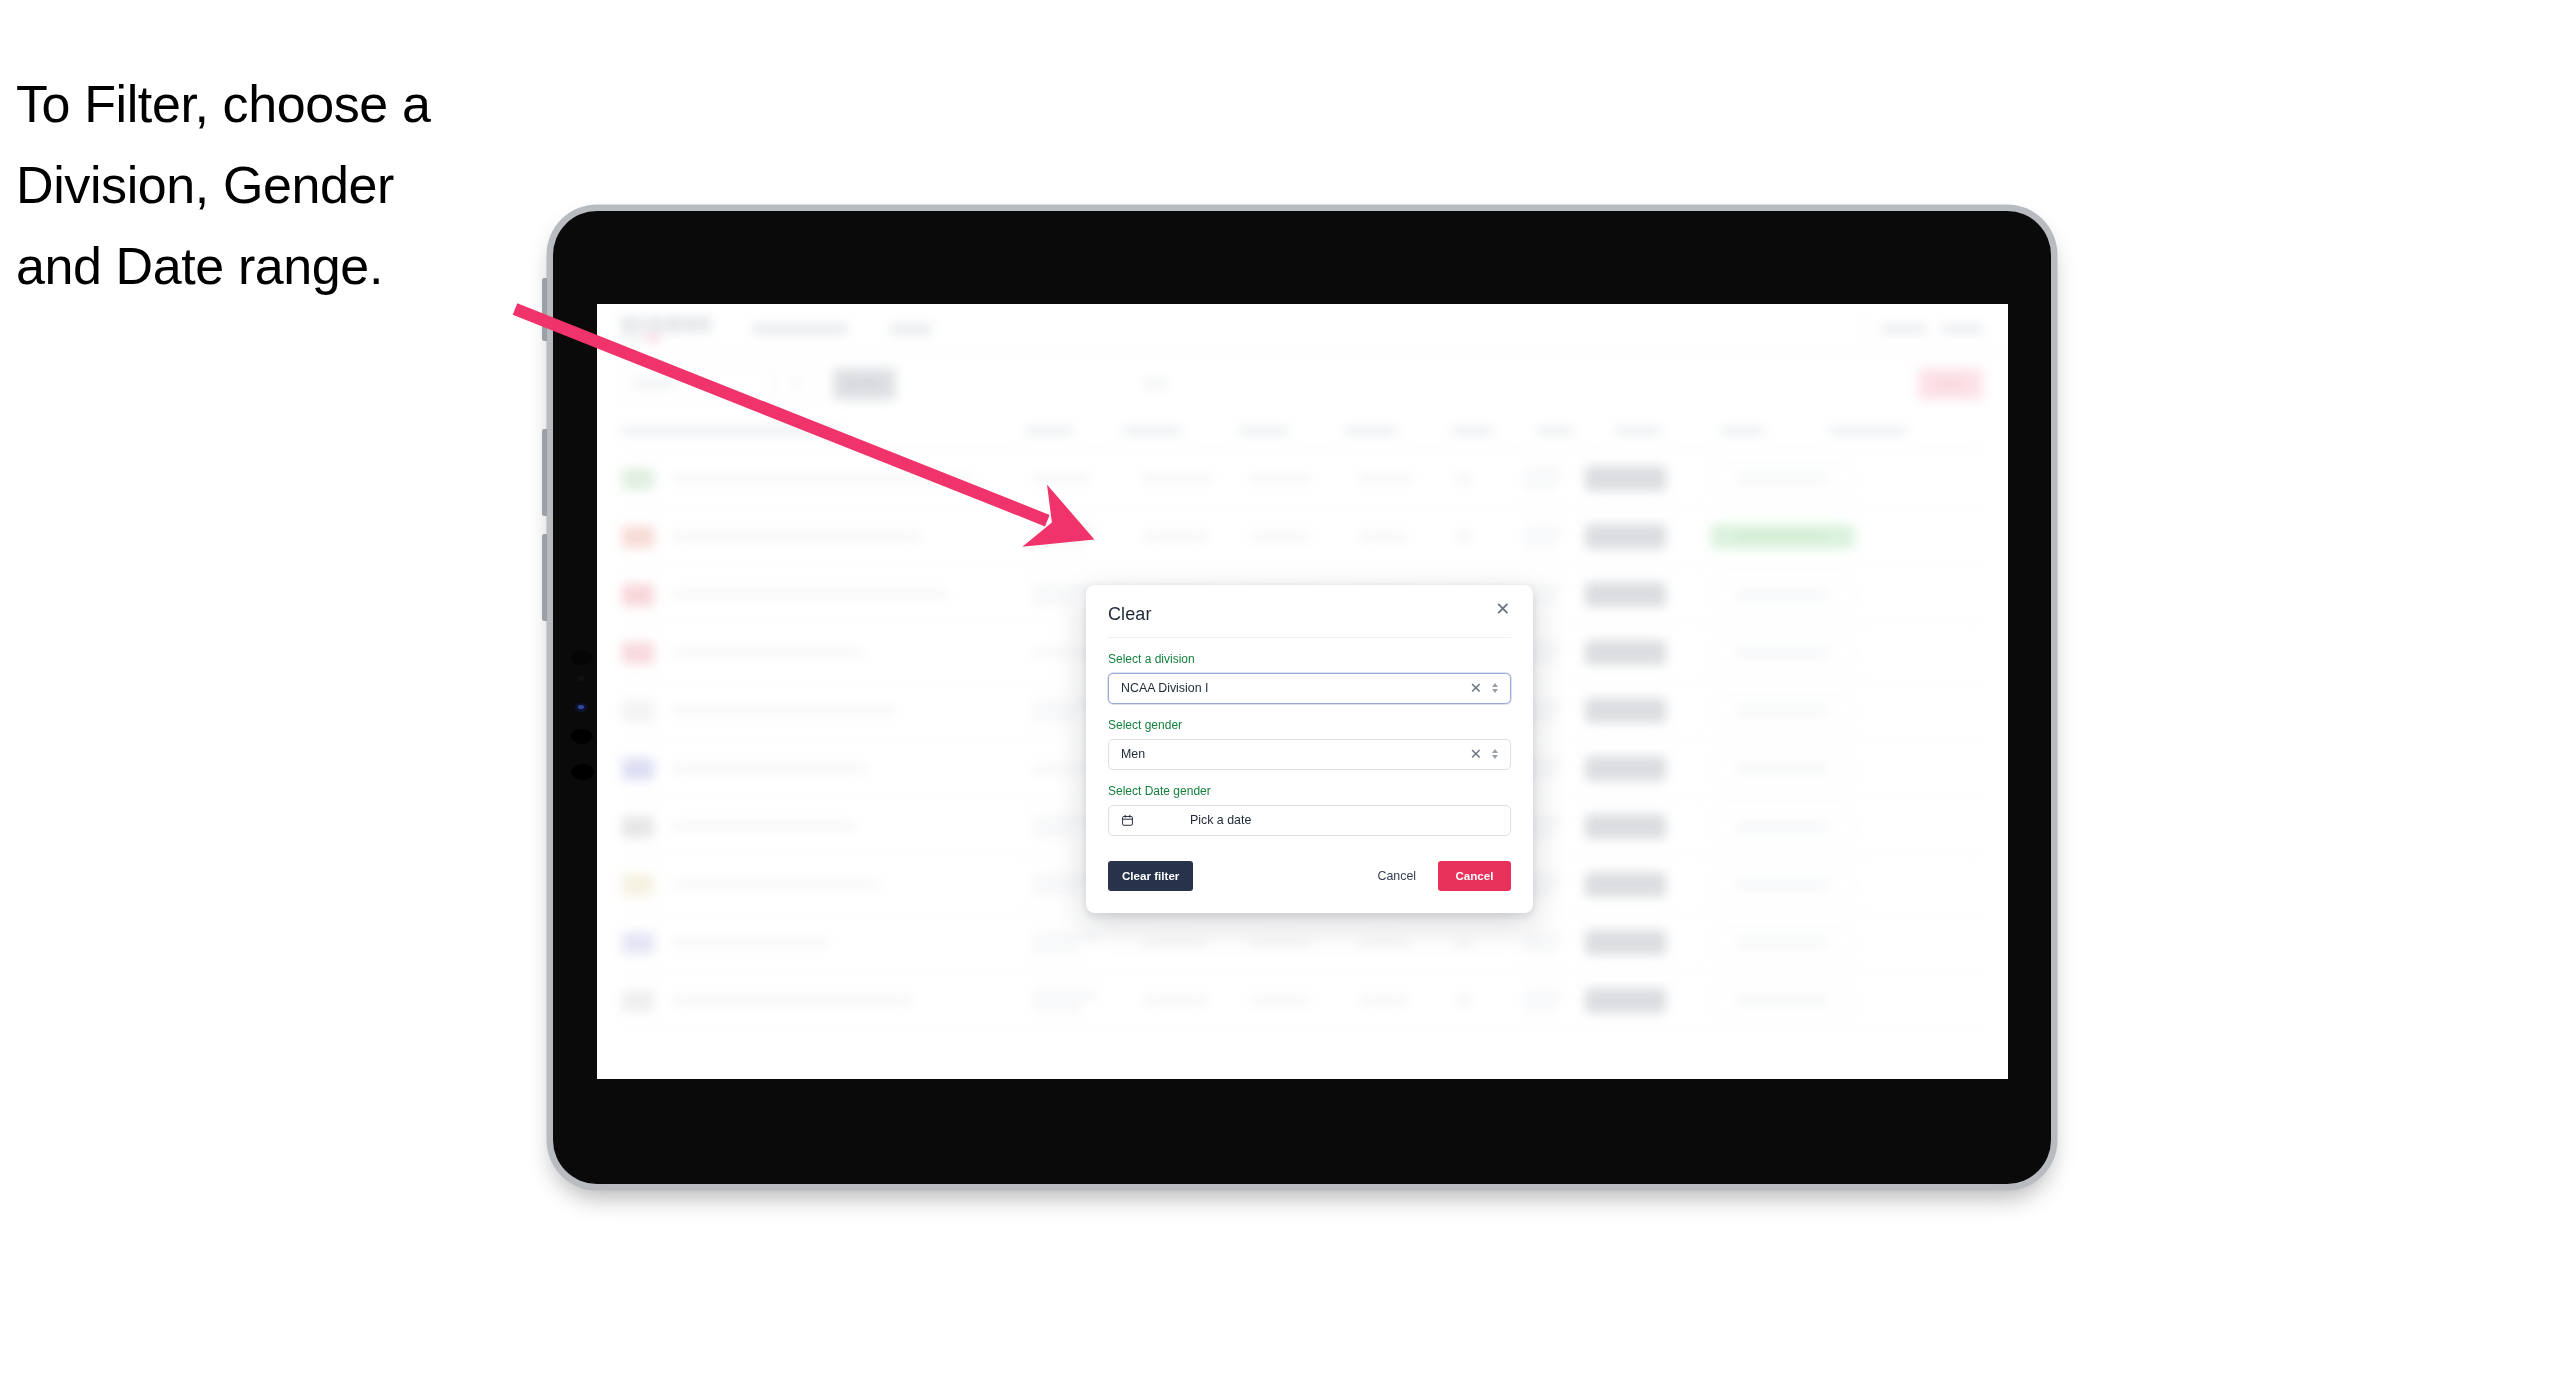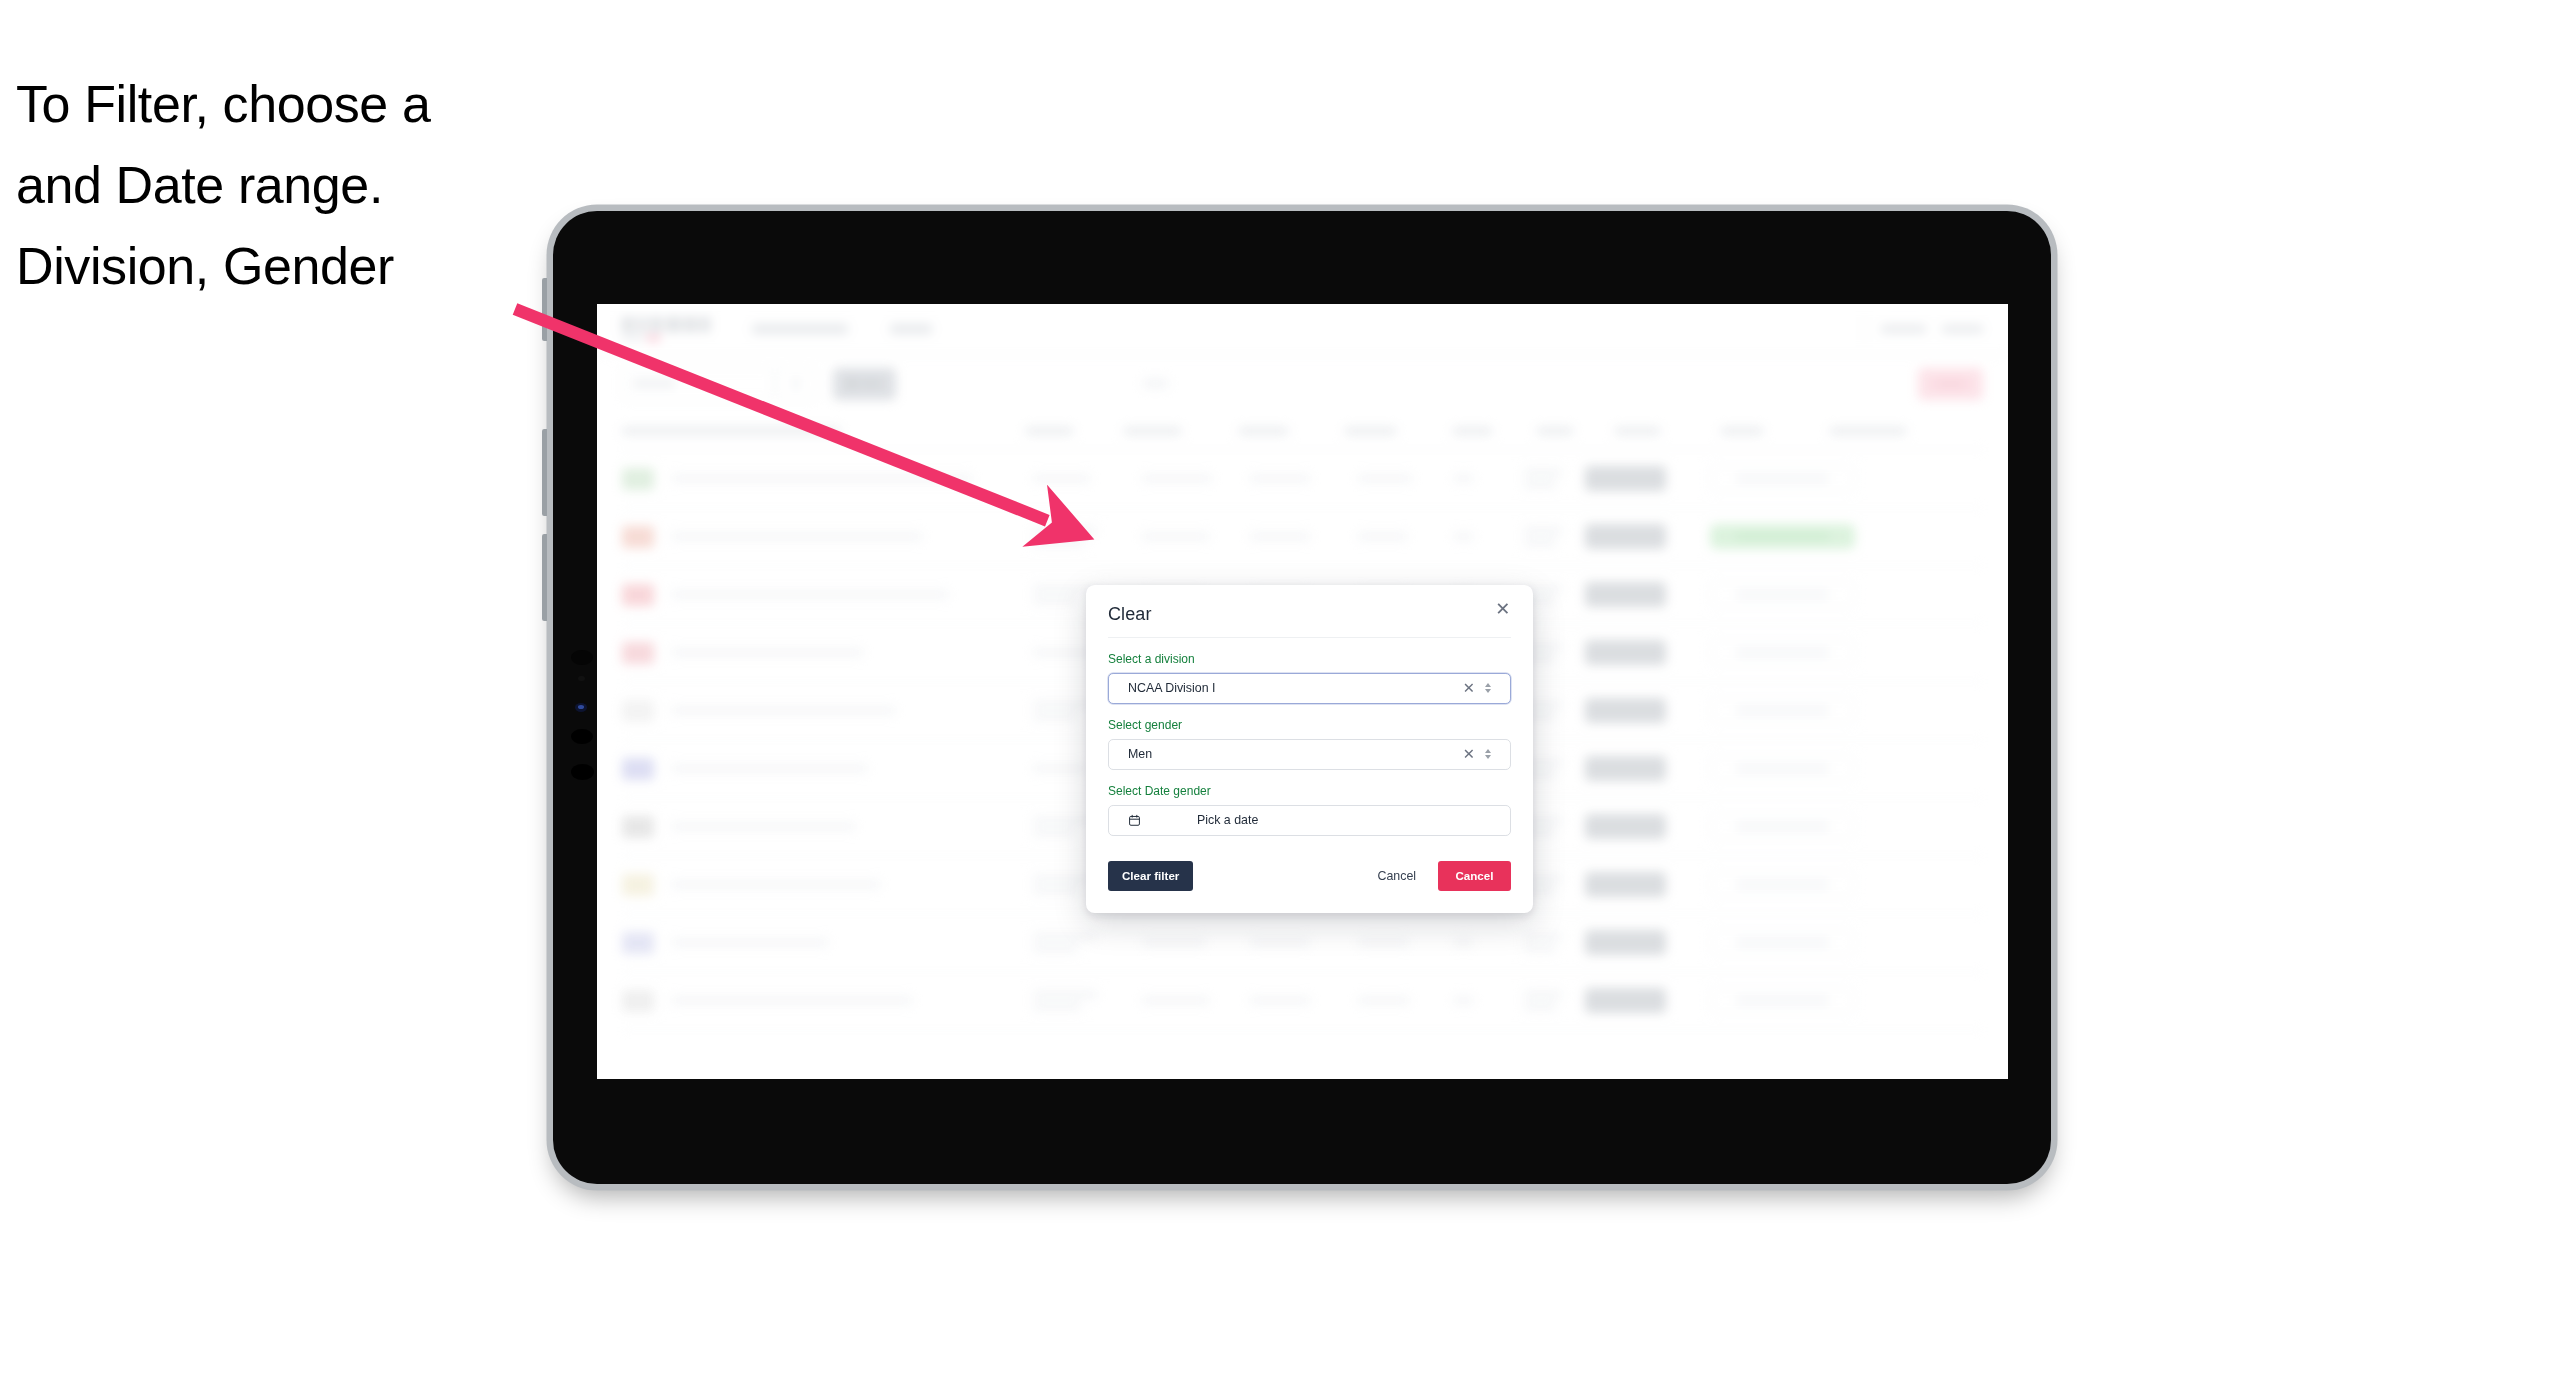--- a/index.html
+++ b/index.html
@@ -204,21 +204,21 @@
   .field { margin-top:14.5px; }
   .field-label { font-size:12px; color:#15803d; margin-bottom:6.5px; font-weight:400; }
 
   .control {
     position:relative;
     height:31px;
     border:0.7px solid #dcdfe4;
     border-radius:5.1px;
     background:#ffffff;
     display:flex; align-items:center;
-    padding:0 19px;
+    padding:0 12px;
     font-size:12.4px;
     color:#1f2937;
   }
   .control.focused { border-color:#9aa9d8; box-shadow:0 0 0 0.7px rgba(154,169,216,.45); }
   .control .value { flex:1; }
   .control .placeholder { color:#1f2937;margin-left:48px; }
 
   .ctl-icons { display:flex; align-items:center; gap:10.2px; margin-left:auto; color:#6b7280; }
   .icon-x { font-size:14.5px; line-height:1; color:#6b7280; cursor:pointer; }
   .icon-chev { display:flex; flex-direction:column; gap:1.5px; cursor:pointer; }
@@ -245,22 +245,22 @@
   
   #arrow { position:absolute; left:0; top:0; width:2576px; height:1386px; pointer-events:none; }
 </style>
 </head>
 <body>
 
 <div id="stage">
 
   <div id="caption">
     <div><span>To </span><b>Filter,</b><span> choose a</span></div>
+    <div><b>Division, Gender</b></div>
     <div><span>and </span><b>Date range.</b></div>
-    <div><b>Division, Gender</b></div>
   </div>
 
   <div id="tablet">
 
     <div class="side-btn" id="btn-power"></div>
     <div class="side-btn" id="btn-vol-up"></div>
     <div class="side-btn" id="btn-vol-dn"></div>
 
     <div class="bezel-dot" id="cam-1"></div>
     <div class="bezel-dot" id="cam-2"></div>

